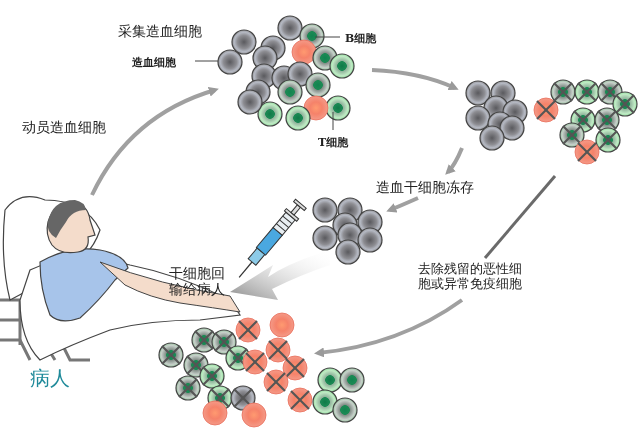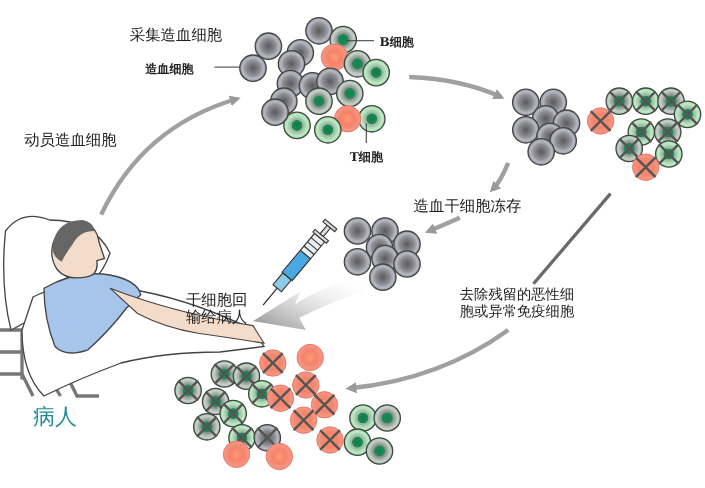--- a/index.html
+++ b/index.html
@@ -366,15 +366,15 @@
   <text x="132" y="66" font-size="11" font-weight="bold" fill="#222" font-family="DejaVu Serif, serif">造血细胞</text>
   <text x="345" y="42" font-size="11" font-weight="bold" fill="#222" font-family="DejaVu Serif, serif">B细胞</text>
   <text x="318" y="146" font-size="11" font-weight="bold" fill="#222" font-family="DejaVu Serif, serif">T细胞</text>
   <text x="22" y="132" font-size="14" fill="#222" font-family="DejaVu Sans, sans-serif">动员造血细胞</text>
   <text x="376" y="192" font-size="14" fill="#222" font-family="DejaVu Sans, sans-serif">造血干细胞冻存</text>
   <text x="30" y="385" font-size="20" fill="#1f8a9a" font-family="DejaVu Sans, sans-serif">病人</text>
 </svg>
 
 <div class="lbl lbl-l multiline" style="left:169px;top:240px;margin-top:25px;">干细胞回
 输给病人</div>
-<div class="lbl lbl-l multiline" style="left:418px;top:262px;font-size:13px;">去除残留的恶性细
+<div class="lbl lbl-l multiline" style="left:418px;top:262px;font-size:13px;font-family:Liberation Serif, serif;">去除残留的恶性细
 胞或异常免疫细胞</div>
 </div>
 
 </body></html>

